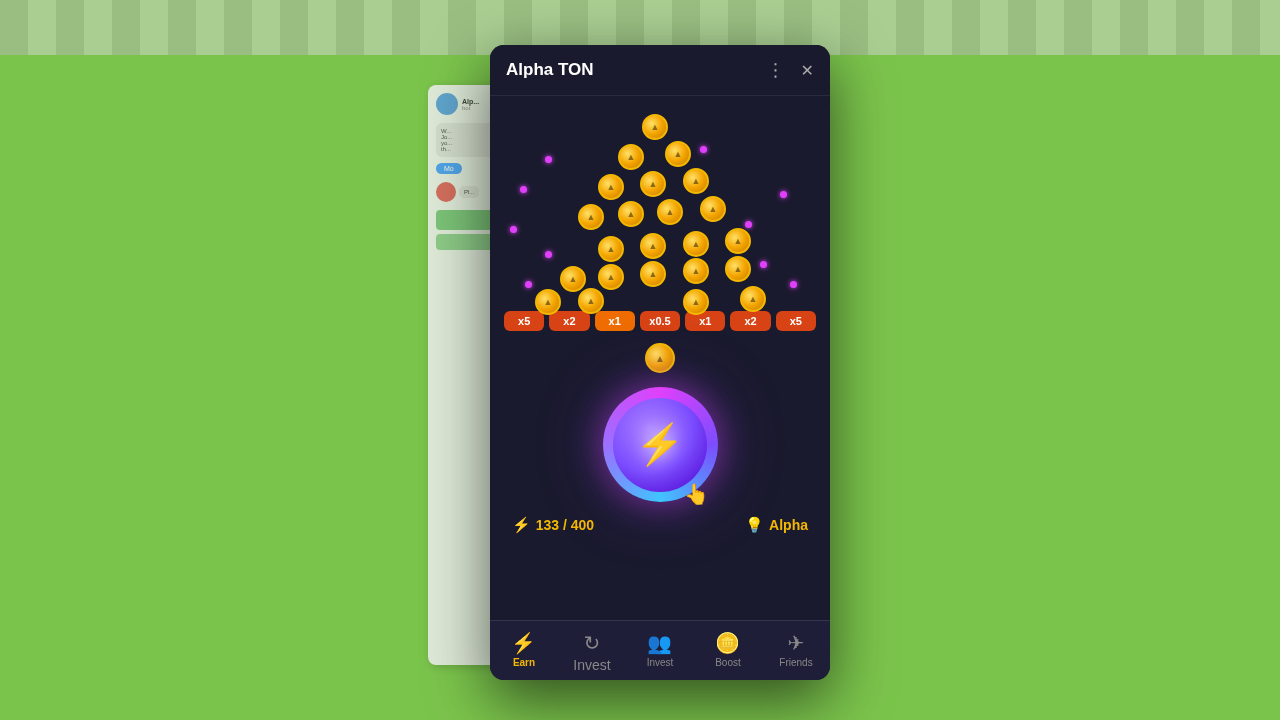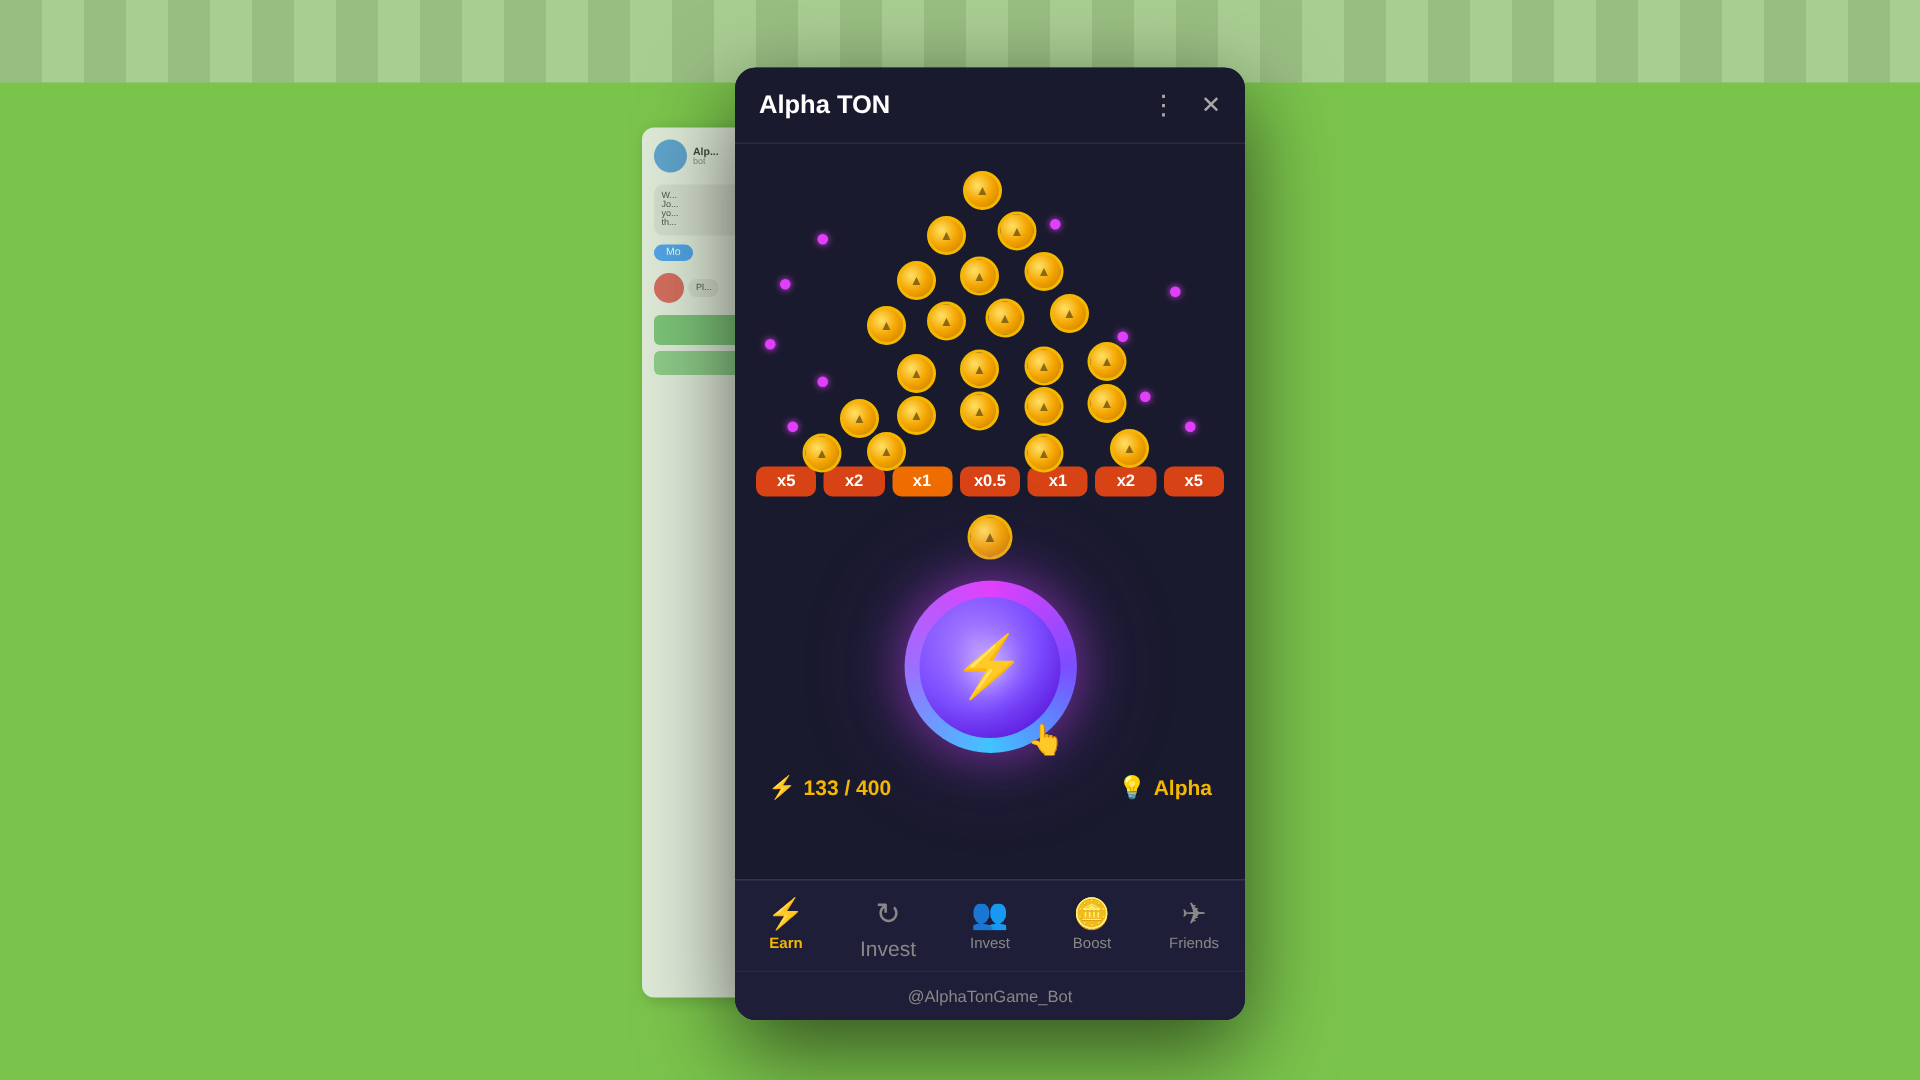--- a/index.html
+++ b/index.html
@@ -159,19 +159,16 @@
         <span style="font-size:10px;color:#888;font-weight:500;">Boost</span>
       </div>
 
       <div style="flex:1;display:flex;flex-direction:column;align-items:center;padding:10px 4px 7px;cursor:pointer;gap:2px;">
         <span style="font-size:20px;color:#888;">✈</span>
         <span style="font-size:10px;color:#888;font-weight:500;">Friends</span>
       </div>
 
     </div>
 
-    <div style="background:#1e1e38;text-align:center;padding:7px;border-top:1px solid rgba(255,255,255,0.05);">
-      <span style="color:#888;font-size:11px;">@AlphaTonGame_Bot</span>
-    </div>
 
   </div>
 
 </div>
 
 </body></html>

